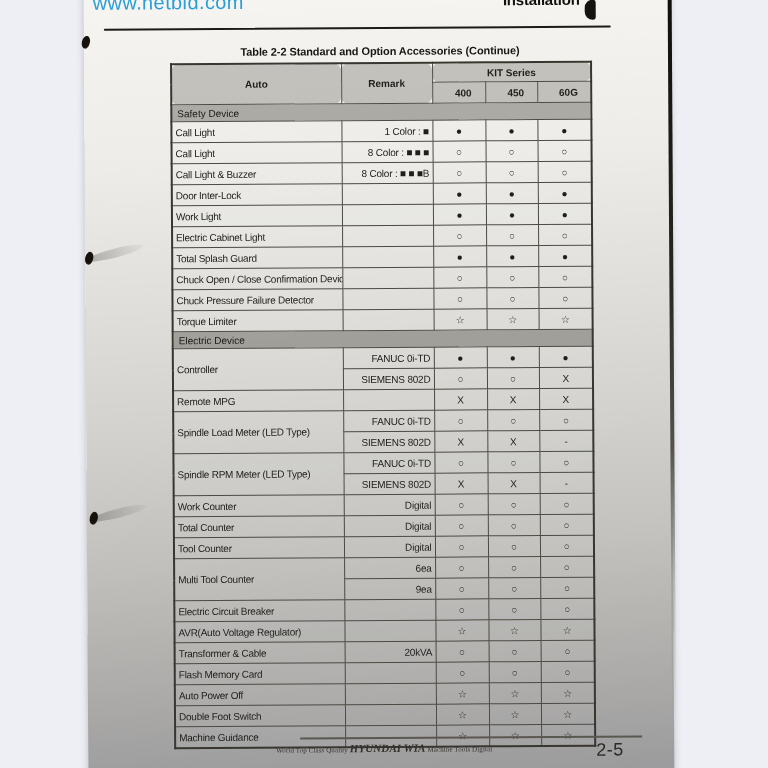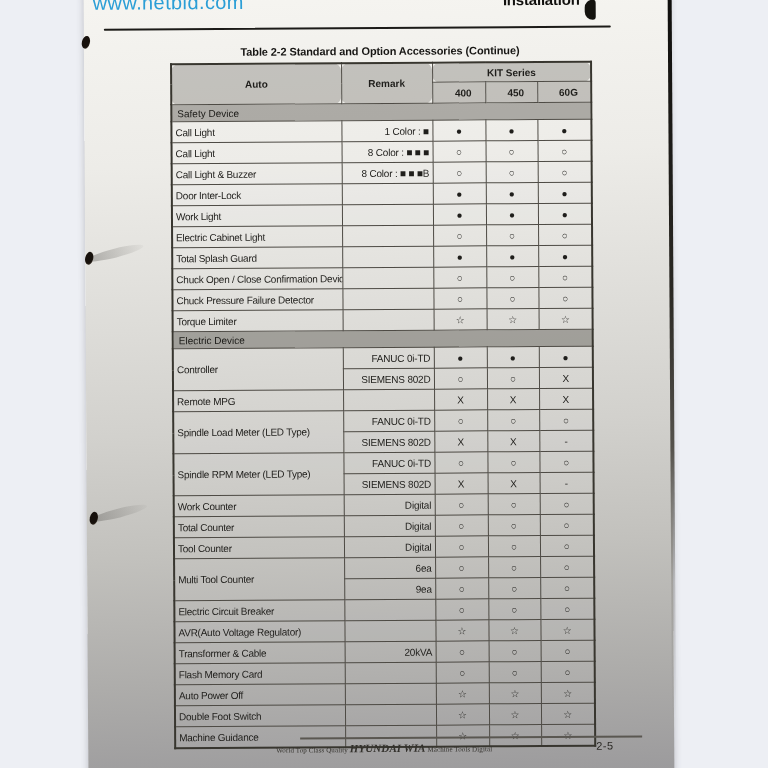--- a/index.html
+++ b/index.html
@@ -77,21 +77,21 @@
   .footer-rule{
     position:absolute;left:212px;top:749px;width:342px;height:1.5px;background:#5a5751;
   }
   .footer-text{
     position:absolute;left:86px;top:754px;width:420px;text-align:center;
     font-family:"Liberation Serif", serif;font-size:7px;color:#33312c;letter-spacing:0.1px;
   }
   .footer-text b{font-style:italic;font-size:11px;}
   .page-number{
     position:absolute;left:508px;top:753px;
-    font-size:11px;color:#2c2a26;letter-spacing:0.5px;
+    font-size:18px;color:#2c2a26;letter-spacing:0.5px;
   }
 </style>
 </head>
 <body>
 
 <div class="paper">
   <div class="paper-edge"></div>
 
   <div class="hole-shadow" style="left:2px;top:266px;"></div>
   <div class="hole-shadow" style="left:4px;top:526px;"></div>

